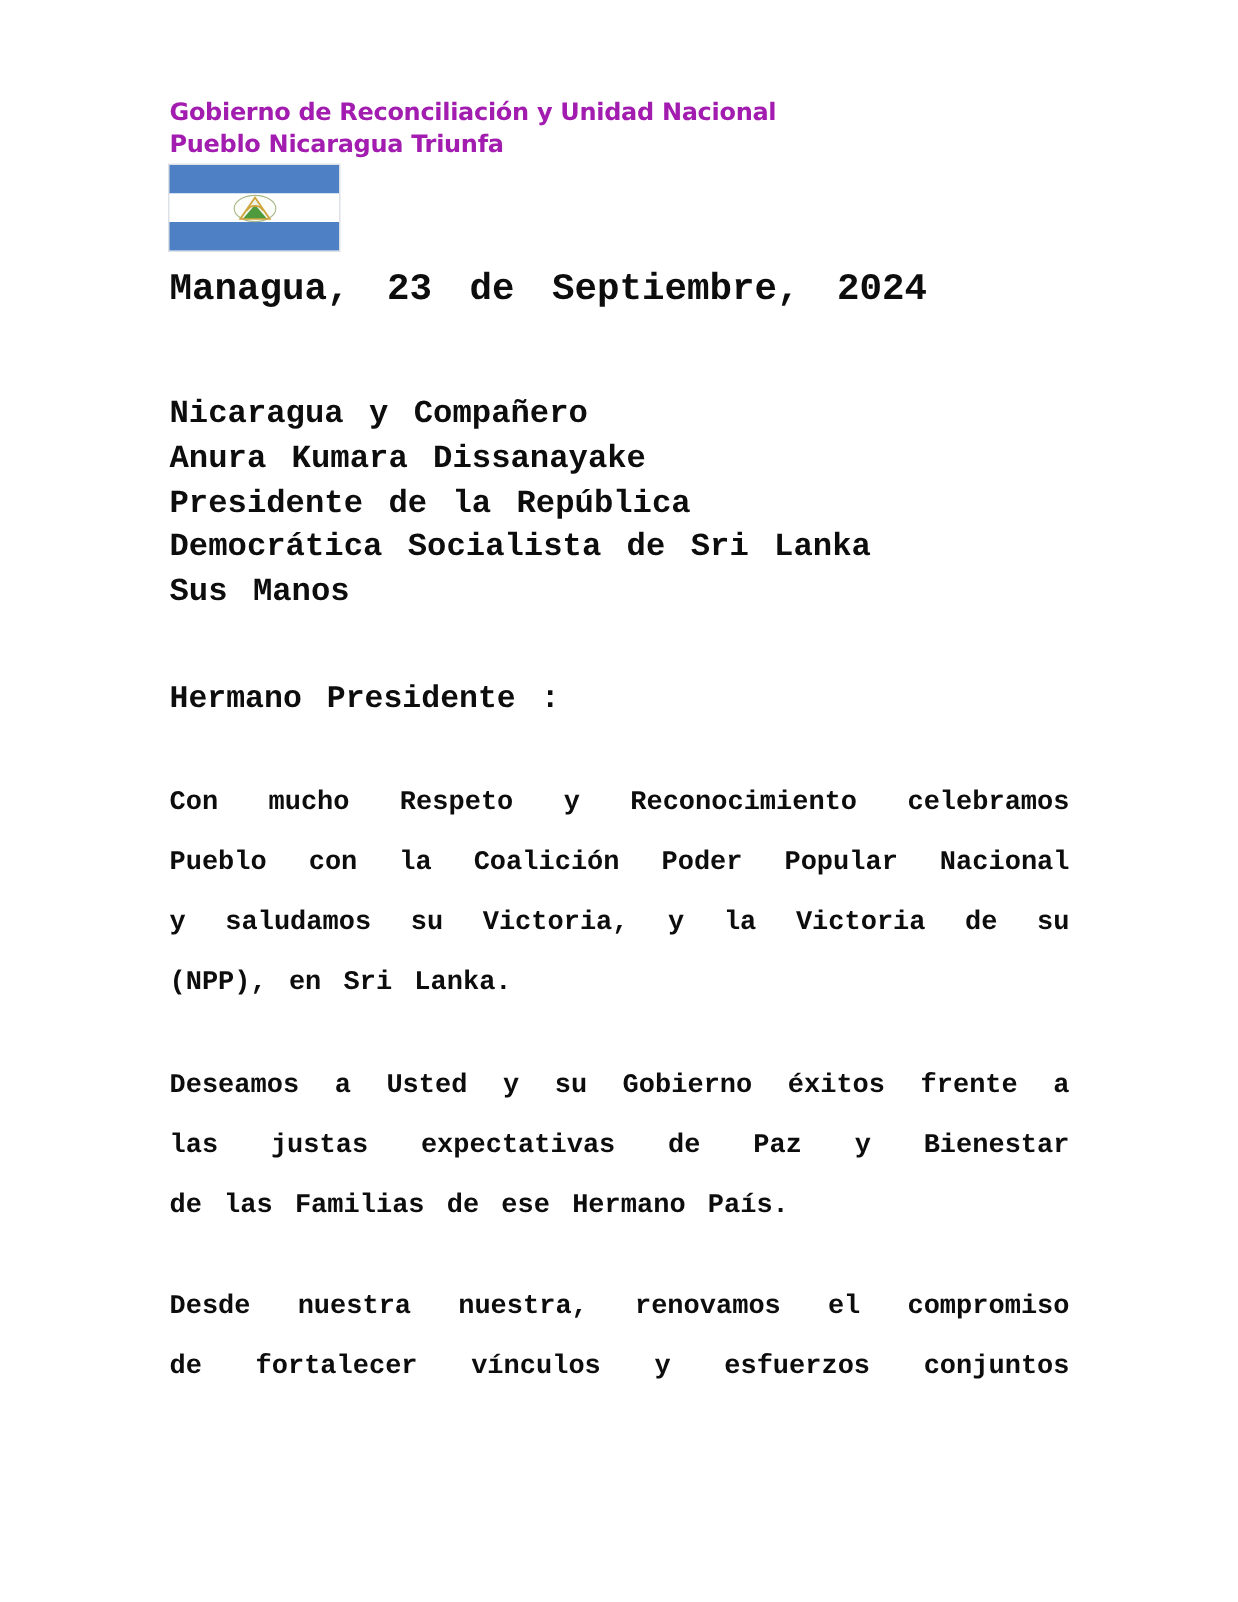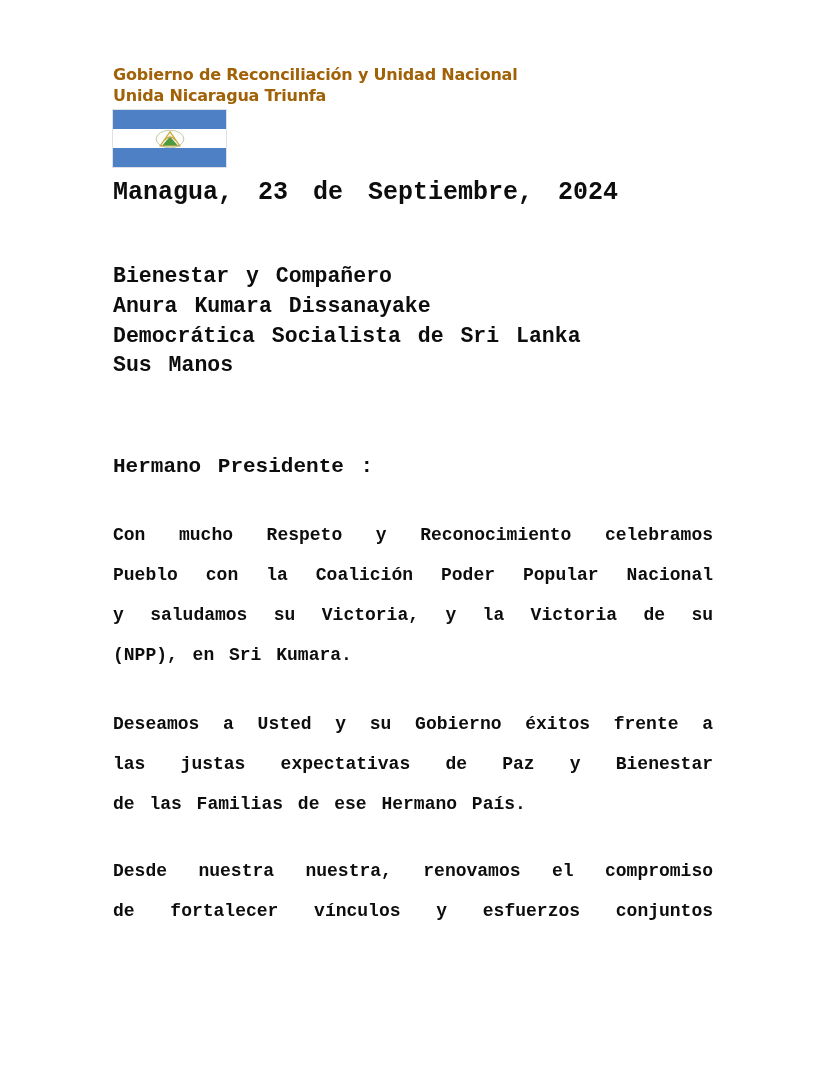--- a/index.html
+++ b/index.html
@@ -9,21 +9,21 @@
     width:825px; height:1068px;
     background:#ffffff;
     overflow:hidden;
     color:#0d0d0d;
     font-family:"Liberation Mono","DejaVu Sans Mono",monospace;
   }
   .letterhead {
     position:absolute; left:113px; top:64px;
     font-family:"DejaVu Sans","Liberation Sans",sans-serif;
     font-weight:bold; font-size:16px; line-height:21px;
-    letter-spacing:-0.2px; color:#a16207; white-space:nowrap;
+    letter-spacing:-0.2px; color:#a21caf; white-space:nowrap;
   }
   .flag {
     position:absolute; left:113px; top:110px;
     width:113px; height:57px;
     display:flex; flex-direction:column;
     box-shadow:0 0 0 1px rgba(120,130,150,0.25);
   }
   .flag .stripe-blue { flex:1; background:var(--flag-blue,#4d80c4); }
   .flag .stripe-white { flex:1; background:var(--flag-white,#ffffff); position:relative; }
   .flag .emblem {
@@ -56,52 +56,53 @@
   .justified .jline { text-align:justify; text-align-last:justify; }
   .justified .jline.jlast { text-align-last:left; word-spacing:4px; }
 </style>
 </head>
 <body>
 
 <div class="page">
 
   <div class="letterhead">
     <div>Gobierno de Reconciliación y Unidad Nacional</div>
-    <div>Unida Nicaragua Triunfa</div>
+    <div>Pueblo Nicaragua Triunfa</div>
   </div>
 
   <div class="flag">
     <div class="stripe-blue"></div>
     <div class="stripe-white">
       <svg class="emblem" viewBox="0 0 40 26" aria-hidden="true">
         <ellipse cx="20" cy="13" rx="19" ry="12" fill="#fcfdf8" stroke="var(--emblem-ring,#a8b88a)" stroke-width="1"></ellipse>
         <path d="M20,3 L33.5,22.5 L6.5,22.5 Z" fill="#eef3e6" stroke="var(--emblem-gold,#cfa43a)" stroke-width="1.6"></path>
         <path d="M9.5,22 L20,9.5 L30.5,22 Z" fill="var(--emblem-green,#4e9a3c)"></path>
         <path d="M12.5,15 A 8.5 8.5 0 0 1 27.5,15" fill="none" stroke="var(--emblem-gold,#cfa43a)" stroke-width="1.6"></path>
       </svg>
     </div>
     <div class="stripe-blue"></div>
   </div>
 
   <div class="dateline mono">Managua, 23 de Septiembre, 2024</div>
 
   <div class="recipient">
-      <div class="jline">Bienestar y Compañero</div>
+      <div class="jline">Nicaragua y Compañero</div>
       <div class="jline">Anura Kumara Dissanayake</div>
+      <div class="jline">Presidente de la República</div>
       <div class="jline">Democrática Socialista de Sri Lanka</div>
       <div class="jline jlast">Sus Manos</div>
     </div>
 
   <div class="salutation">Hermano Presidente :</div>
 
   <div class="para para-1 justified">
       <div class="jline">Con mucho Respeto y Reconocimiento celebramos</div>
       <div class="jline">Pueblo con la Coalición Poder Popular Nacional</div>
       <div class="jline">y saludamos su Victoria, y la Victoria de su</div>
-      <div class="jline jlast">(NPP), en Sri Kumara.</div>
+      <div class="jline jlast">(NPP), en Sri Lanka.</div>
     </div>
 
   <div class="para para-2 justified">
       <div class="jline">Deseamos a Usted y su Gobierno éxitos frente a</div>
       <div class="jline">las justas expectativas de Paz y Bienestar</div>
       <div class="jline jlast">de las Familias de ese Hermano País.</div>
     </div>
 
   <div class="para para-3 justified">
       <div class="jline">Desde nuestra nuestra, renovamos el compromiso</div>

